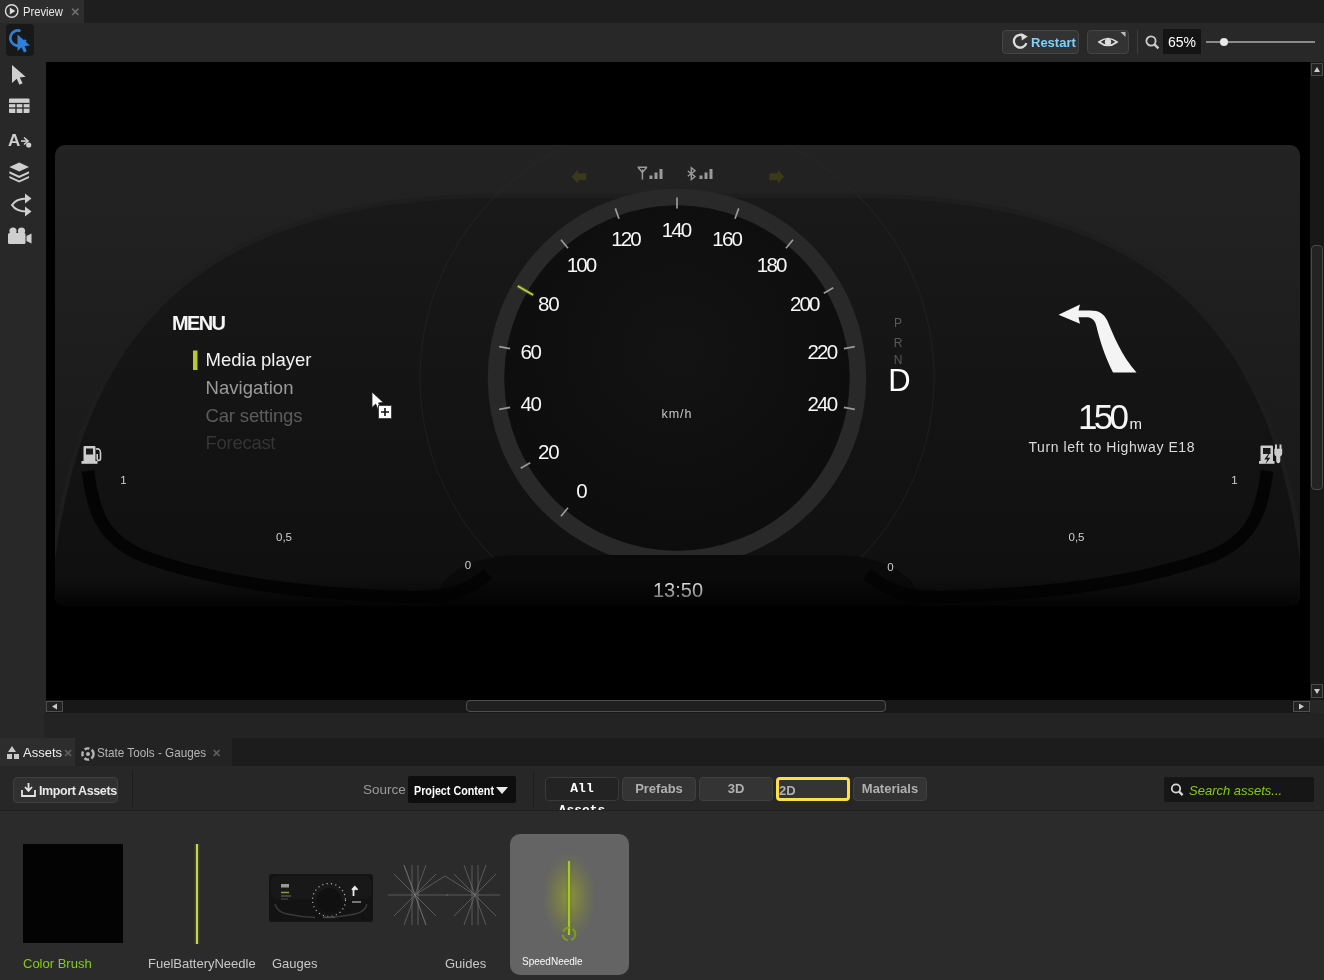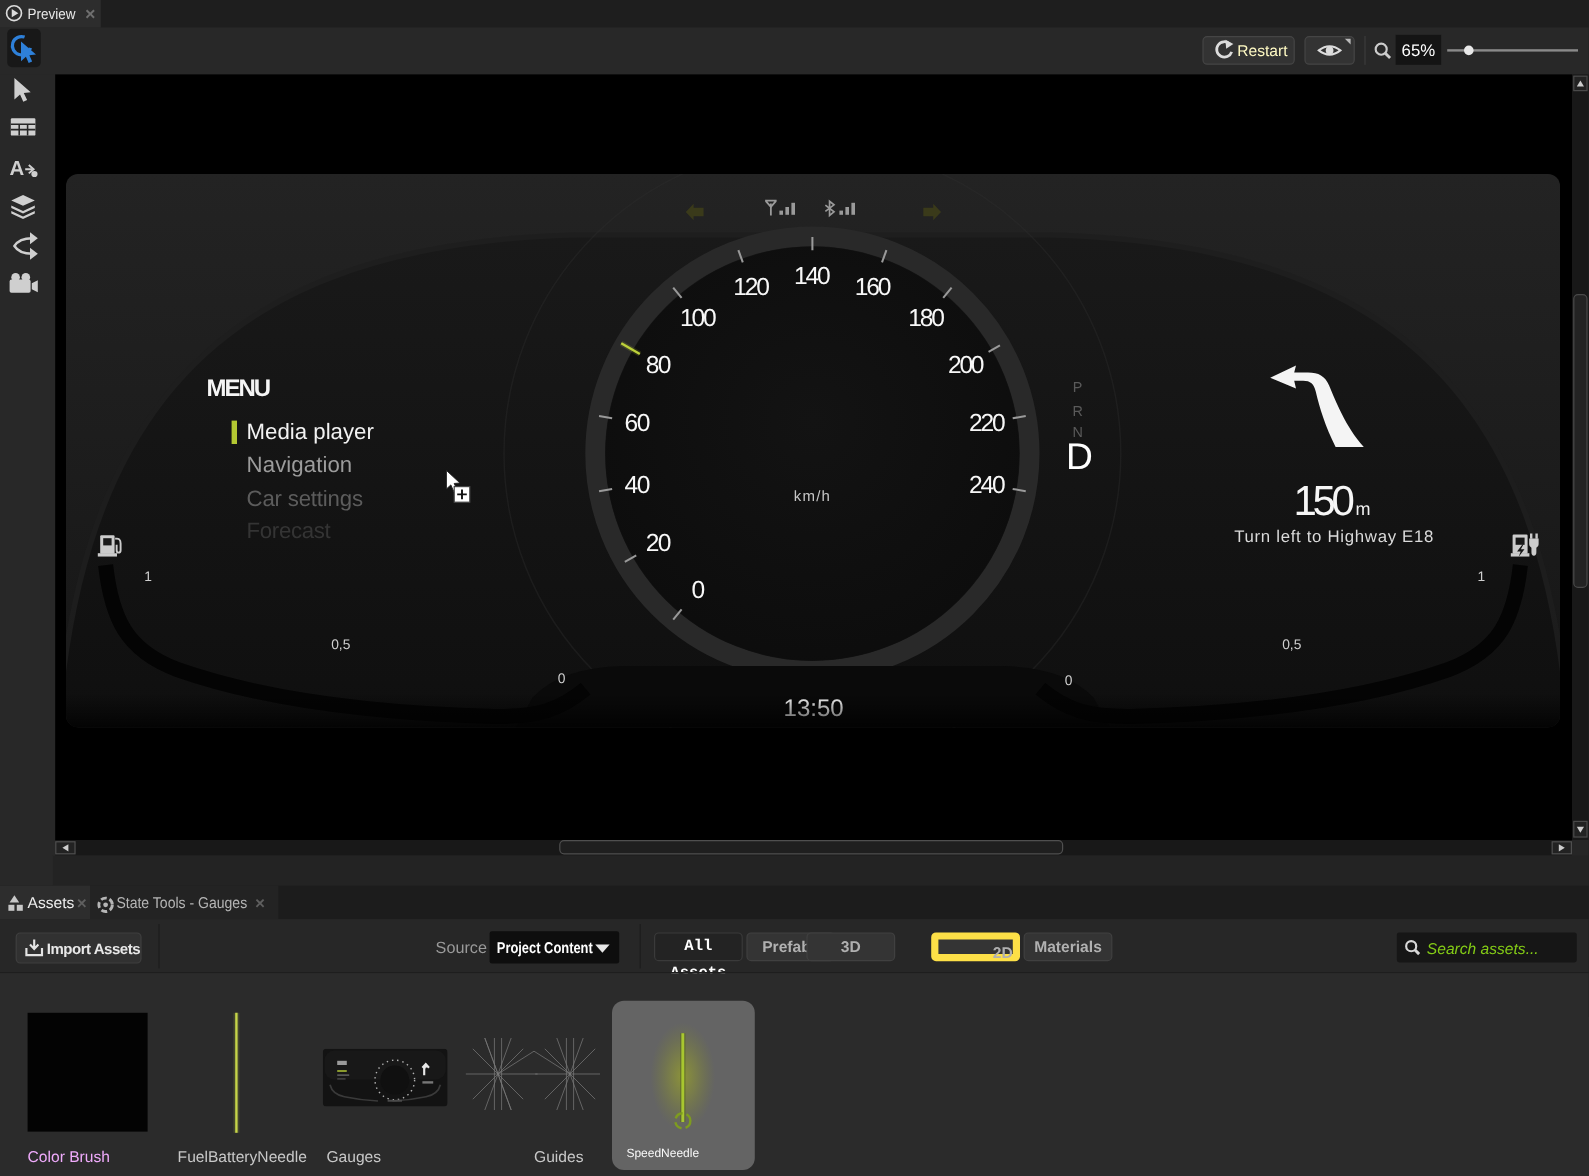--- a/index.html
+++ b/index.html
@@ -25,21 +25,21 @@
   <svg class="abs" style="left:6px;top:24px;" width="28" height="32">
     <path d="M14.5 6.9 A7.6 7.6 0 1 0 19.3 15.8" fill="none" stroke="#2e80d9" stroke-width="2.7"></path>
     <path d="M11.5 10.5 L11.5 27 L15.6 23.2 L17.9 28.5 L20.8 27.2 L18.5 22 L24 21.5 Z" fill="#2e80d9"></path>
   </svg>
 
   <div class="abs" style="left:1002px;top:30px;width:77px;height:24px;background:#333333;border:1px solid #454545;border-radius:4px;box-sizing:border-box;"></div>
   <svg class="abs" style="left:1008px;top:32px;" width="24" height="20">
     <path d="M16.8 4.6 A6.4 6.4 0 1 0 18.4 11.2" fill="none" stroke="#dcdcdc" stroke-width="2.3"></path>
     <path d="M13.2 1.2 L19.8 4.6 L13.8 8.6 Z" fill="#dcdcdc"></path>
   </svg>
-  <div class="abs" style="left:1031px;top:35px;font-size:13px;font-weight:normal;color:#fef9c3;">Restart</div>
+  <div class="abs" style="left:1031px;top:35px;font-size:13px;font-weight:bold;color:#7dd3fc;">Restart</div>
   <div class="abs" style="left:1087px;top:30px;width:42px;height:24px;background:#333333;border:1px solid #454545;border-radius:4px;box-sizing:border-box;"></div>
   <svg class="abs" style="left:1094px;top:32px;" width="34" height="20">
     <path d="M5 10 Q14 3 23 10 Q14 17 5 10 Z" fill="none" stroke="#dcdcdc" stroke-width="1.7"></path>
     <circle cx="14" cy="10" r="3.2" fill="#dcdcdc"></circle>
     <path d="M26.5 0 L31.5 0 L31.5 5 Z" fill="#bbbbbb"></path>
   </svg>
   <div class="abs" style="left:1137px;top:30px;width:1px;height:24px;background:#3c3c3c;"></div>
   <svg class="abs" style="left:1144px;top:34px;" width="18" height="18">
     <circle cx="7" cy="7" r="4.6" fill="none" stroke="#cccccc" stroke-width="1.8"></circle>
     <line x1="10.4" y1="10.4" x2="14.4" y2="14.4" stroke="#cccccc" stroke-width="2.4"></line>
@@ -309,22 +309,22 @@
   <svg class="abs" style="left:408px;top:776px;" width="108" height="27">
       <text x="6" y="18.5" font-size="13" font-weight="bold" fill="#ffffff" textLength="80" lengthAdjust="spacingAndGlyphs">Project Content</text>
     </svg>
   <svg class="abs" style="left:494px;top:785px;" width="16" height="10">
       <path d="M2 2 L8 9 L14 2 Z" fill="#e8e8e8"></path>
     </svg>
   <div class="abs" style="left:533px;top:770px;width:1px;height:37px;background:#1d1d1d;"></div>
 
   <div class="abs" style="left:545px;top:777px;width:74px;height:24px;background:#232323;border:1px solid #3a3a3a;border-radius:4px;box-sizing:border-box;text-align:center;line-height:22px;font-size:13px;font-weight:bold;color:#ffffff;font-family:Liberation Mono, monospace;">All Assets</div>
   <div class="abs" style="left:622px;top:777px;width:74px;height:24px;background:#343434;border:1px solid #404040;border-radius:4px;box-sizing:border-box;text-align:center;line-height:22px;font-size:13px;font-weight:bold;color:#b0b0b0;">Prefabs</div>
-  <div class="abs" style="left:672px;top:777px;width:74px;height:24px;background:#343434;border:1px solid #404040;border-radius:4px;box-sizing:border-box;text-align:center;line-height:22px;font-size:13px;font-weight:bold;color:#b0b0b0;">3D</div>
-  <div class="abs" style="left:776px;top:777px;width:74px;height:24px;background:#343434;border:6px solid #fde047;border-radius:4px;box-sizing:border-box;text-align:right;line-height:22px;font-size:13px;font-weight:bold;color:#b0b0b0;">2D</div>
+  <div class="abs" style="left:699px;top:777px;width:74px;height:24px;background:#343434;border:1px solid #404040;border-radius:4px;box-sizing:border-box;text-align:center;line-height:22px;font-size:13px;font-weight:bold;color:#b0b0b0;">3D</div>
+  <div class="abs" style="left:776px;top:777px;width:74px;height:24px;background:#343434;border:3px solid #fde047;border-radius:4px;box-sizing:border-box;text-align:left;line-height:22px;font-size:13px;font-weight:bold;color:#b0b0b0;">2D</div>
   <div class="abs" style="left:853px;top:777px;width:74px;height:24px;background:#343434;border:1px solid #404040;border-radius:4px;box-sizing:border-box;text-align:center;line-height:22px;font-size:13px;font-weight:bold;color:#b0b0b0;">Materials</div>
 
   <div class="abs" style="left:1164px;top:777px;width:150px;height:25px;background:#161616;border-radius:2px;"></div>
   <svg class="abs" style="left:1169px;top:782px;" width="18" height="16">
     <circle cx="7" cy="6.5" r="4.2" fill="none" stroke="#d8d8d8" stroke-width="1.8"></circle>
     <line x1="10" y1="9.5" x2="13.6" y2="13.1" stroke="#d8d8d8" stroke-width="2.4"></line>
   </svg>
   <div class="abs" style="left:1189px;top:783px;font-size:13px;font-style:italic;color:#84cc16;">Search assets...</div>
 
   <div class="abs" style="left:0;top:810px;width:1324px;height:1px;background:#1e1e1e;"></div>
@@ -381,19 +381,19 @@
         <stop offset="0.45" stop-color="#a4b014" stop-opacity="0.3"></stop>
         <stop offset="1" stop-color="#8a960c" stop-opacity="0"></stop>
       </radialGradient>
     </defs>
     <ellipse cx="49" cy="52" rx="27" ry="45" fill="url(#ng)"></ellipse>
     <line x1="49" y1="16" x2="49" y2="90" stroke="#55641e" stroke-width="4.6" opacity="0.55"></line>
     <line x1="49" y1="16" x2="49" y2="90" stroke="#a8c72f" stroke-width="2.4"></line>
     <circle cx="49" cy="89" r="6.3" fill="none" stroke="#7e9c1f" stroke-width="2" stroke-dasharray="7.5 3.4"></circle>
   </svg>
 
-  <div class="abs" style="left:23px;top:956px;font-size:13px;color:#f0abfc;">Color Brush</div>
+  <div class="abs" style="left:23px;top:956px;font-size:13px;color:#84cc16;">Color Brush</div>
   <div class="abs" style="left:148px;top:956px;font-size:13px;color:#c8c8c8;">FuelBatteryNeedle</div>
   <div class="abs" style="left:272px;top:956px;font-size:13px;color:#c8c8c8;">Gauges</div>
   <div class="abs" style="left:397px;top:956px;font-size:13px;color:#c8c8c8;margin-left:48px;">Guides</div>
   <div class="abs" style="left:522px;top:956px;font-size:10px;color:#fafafa;text-align:center;">SpeedNeedle</div>
 
 </div>
 
 </body></html>

